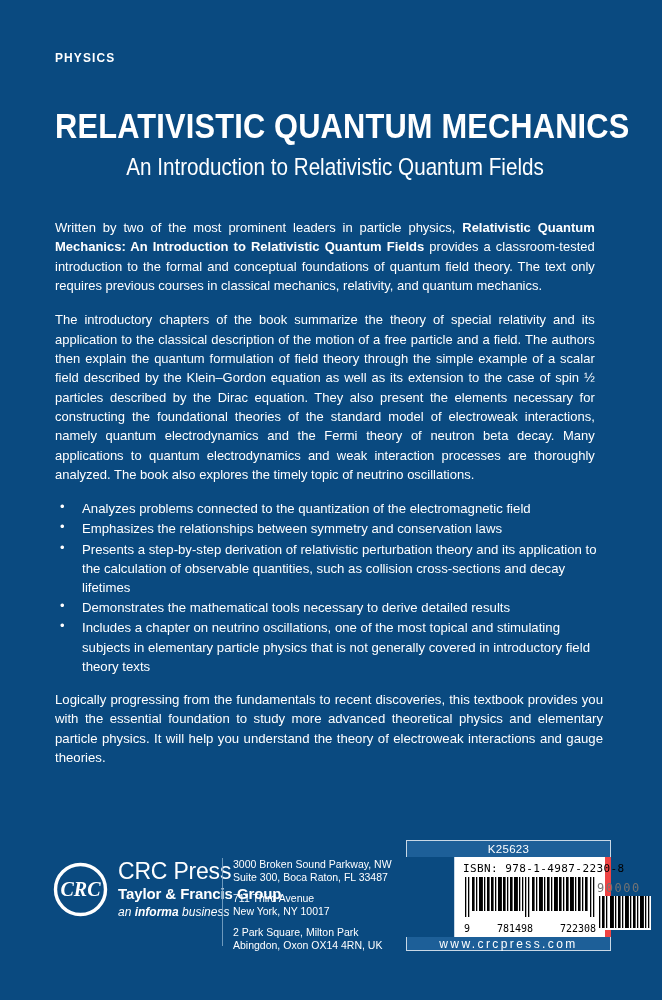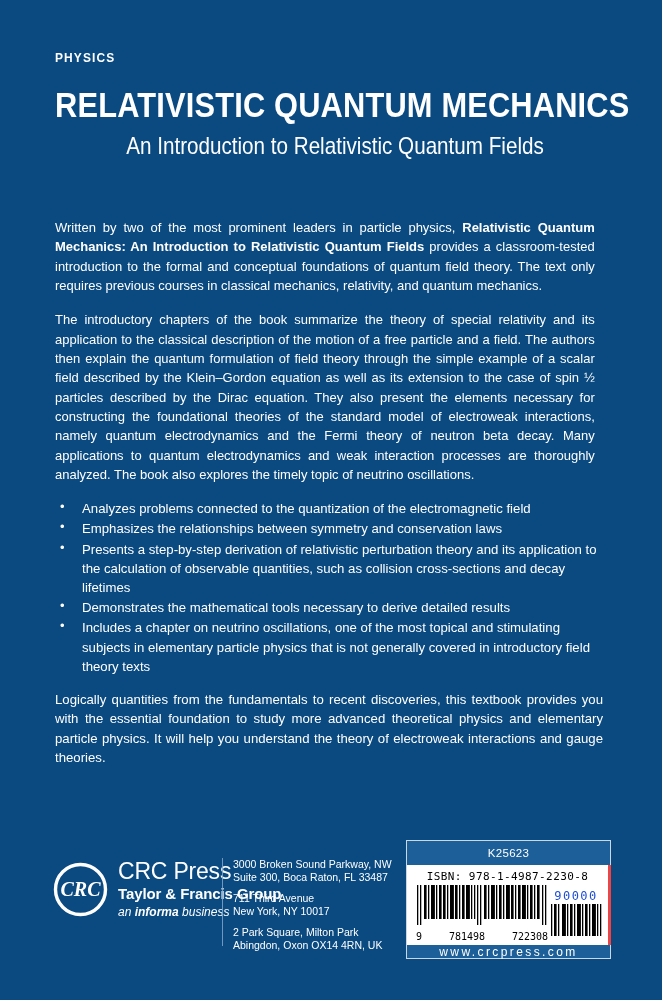--- a/index.html
+++ b/index.html
@@ -15,21 +15,21 @@
 
   
   .category {
     position:absolute; left:55px; top:50px;
     font-size:13px; font-weight:bold; letter-spacing:1.2px;
     transform:scaleX(0.92); transform-origin:left center;
     color:#ffffff;
   }
 
   
-  .title-block { position:absolute; left:55px; top:87px; width:560px; }
+  .title-block { position:absolute; left:55px; top:108px; width:560px; }
   .main-title {
     font-size:35px; font-weight:bold; line-height:1.05;
     letter-spacing:0.2px;
     transform:scaleX(0.88); transform-origin:left center;
     white-space:nowrap;
   }
   .subtitle {
     margin-top:9px;
     font-size:24px; font-weight:400; line-height:1.1;
     transform:scaleX(0.86); transform-origin:center center;
@@ -92,41 +92,41 @@
 
   .address { position:absolute; left:233px; top:12px; font-size:10.5px; line-height:1.28; }
   .addr-group { margin-bottom:7px; }
   .addr-group:last-child { margin-bottom:0; }
 
   
   .barcode-panel {
     position:absolute; left:406px; top:-6px; width:205px;
   }
   .isbn-header {
-    height:25px; background:#1d5f98;
+    height:17px; background:#1d5f98;
     border:1px solid #c8d8e6;
     border-bottom:none;
     display:flex; align-items:center; justify-content:center;
     font-size:11.5px; font-weight:400; color:#ffffff; letter-spacing:0.3px;
   }
   .barcode-white {
     background:#ffffff; padding:5px 8px 3px 8px;
-    border-left:1px solid #c8d8e6; border-right:3px solid #ef4444;
+    border-left:1px solid #c8d8e6; border-right:6px solid #ef4444;margin-left:48px;
   }
   .isbn-text {
     text-align:center; color:#000000;
     font-family:"DejaVu Sans Mono", monospace;
     font-size:11px; letter-spacing:0.4px; margin-bottom:2px;
     white-space:nowrap;
   }
   .bars-row { display:flex; align-items:flex-end; justify-content:space-between; }
   .bars-main { position:relative; width:134px; }
   .bars-add { position:relative; width:54px; }
   .addon-num {
-    text-align:center; color:#1d4ed8; font-family:"DejaVu Sans Mono", monospace;
+    text-align:left; color:#737373; font-family:"DejaVu Sans Mono", monospace;
     font-size:12px; letter-spacing:1.5px; margin-bottom:1px;
   }
   .ean-digits {
     display:flex; justify-content:space-between;
     font-family:"DejaVu Sans Mono", monospace; font-size:10px; color:#000;
     margin-top:0px; padding:0 1px;
   }
   .url-bar {
     height:14px; background:#1d5f98;
     border:1px solid #c8d8e6; border-top:none;
@@ -155,21 +155,21 @@
     <p class="para">The introductory chapters of the book summarize the theory of special relativity and its application to the classical description of the motion of a free particle and a field. The authors then explain the quantum formulation of field theory through the simple example of a scalar field described by the Klein–Gordon equation as well as its extension to the case of spin ½ particles described by the Dirac equation. They also present the elements necessary for constructing the foundational theories of the standard model of electroweak interactions, namely quantum electrodynamics and the Fermi theory of neutron beta decay. Many applications to quantum electrodynamics and weak interaction processes are thoroughly analyzed. The book also explores the timely topic of neutrino oscillations.</p>
 
     <ul class="features">
       <li>Analyzes problems connected to the quantization of the electromagnetic field</li>
       <li>Emphasizes the relationships between symmetry and conservation laws</li>
       <li>Presents a step-by-step derivation of relativistic perturbation theory and its application to the calculation of observable quantities, such as collision cross-sections and decay lifetimes</li>
       <li>Demonstrates the mathematical tools necessary to derive detailed results</li>
       <li>Includes a chapter on neutrino oscillations, one of the most topical and stimulating subjects in elementary particle physics that is not generally covered in introductory field theory texts</li>
     </ul>
 
-    <p class="closing">Logically quantities from the fundamentals to recent discoveries, this textbook provides you with the essential foundation to study more advanced theoretical physics and elementary particle physics. It will help you understand the theory of electroweak interactions and gauge theories.</p>
+    <p class="closing">Logically progressing from the fundamentals to recent discoveries, this textbook provides you with the essential foundation to study more advanced theoretical physics and elementary particle physics. It will help you understand the theory of electroweak interactions and gauge theories.</p>
   </div>
 
   <div class="footer">
 
     <div class="logo-area">
       <div class="crc-mark">
         <svg width="57" height="57" viewBox="0 0 57 57" aria-hidden="true">
           <circle cx="28.5" cy="28.5" r="25" fill="none" stroke="#ffffff" stroke-width="3.4"></circle>
           <text x="28.5" y="35" text-anchor="middle" font-family="Liberation Serif, serif" font-size="20" font-style="italic" font-weight="bold" fill="#ffffff">CRC</text>
         </svg>

